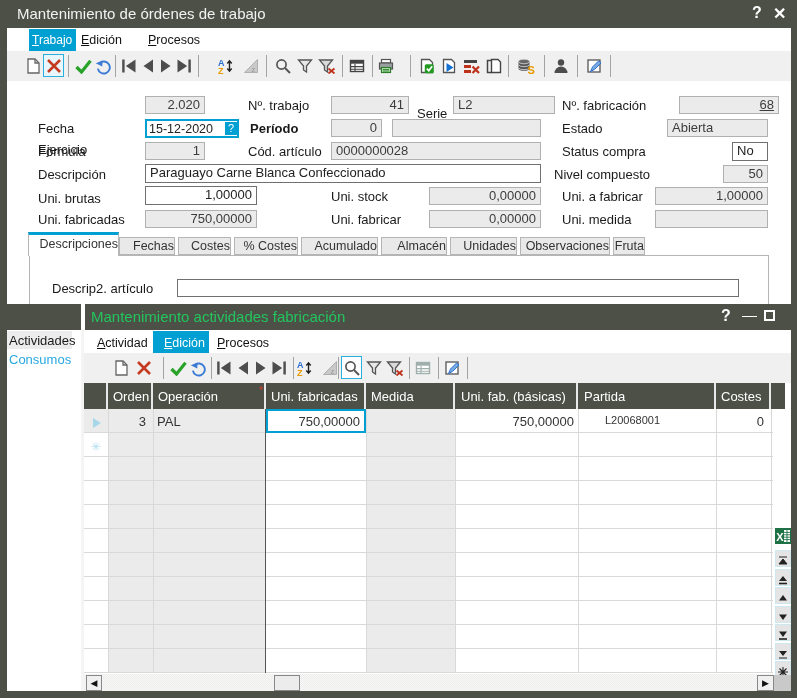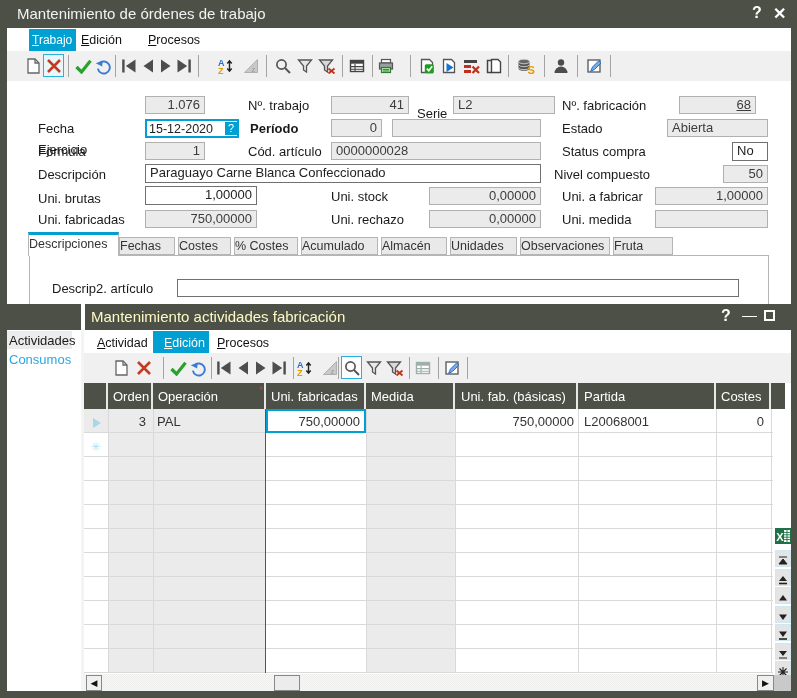--- a/index.html
+++ b/index.html
@@ -7,21 +7,21 @@
        background:#4d5047;font-family:"Liberation Sans",sans-serif;
        -webkit-font-smoothing:antialiased;}
   .abs{position:absolute;}
   .lbl{position:absolute;font-size:13px;color:#1a1a1a;white-space:nowrap;}
   .fld{position:absolute;font-size:13px;box-sizing:border-box;
        background:#ebebeb;border:1px solid #b0b0b0;color:#3c3c3c;
        line-height:16px;padding:0 4px;white-space:nowrap;overflow:hidden;}
   .fld.white{background:#fff;border:1px solid #707070;color:#222;}
   .ra{text-align:right;}
   .tab{position:absolute;font-size:12.5px;color:#333;background:#e9e9e9;
-       border:1px solid #b5b5b5;box-sizing:border-box;text-align:left;
+       border:1px solid #b5b5b5;box-sizing:border-box;text-align:right;
        line-height:16px;height:18px;}
   .hdrtxt{position:absolute;font-size:13px;color:#fff;white-space:nowrap;}
 </style>
 </head>
 <body>
 
 <div class="abs" style="left:0;top:0;width:797px;height:28px;background:#4d5047;"></div>
 <div class="abs" style="left:17px;top:5px;font-size:15px;color:#f2f2f2;">Mantenimiento de órdenes de trabajo</div>
 <div class="abs" style="left:752px;top:4px;font-size:16px;color:#fff;font-weight:bold;">?</div>
 <div class="abs" style="left:773px;top:4px;font-size:16px;color:#fff;font-weight:bold;">✕</div>
@@ -151,27 +151,27 @@
 <div class="lbl" style="left:562px;top:121px;">Estado</div>
 <div class="lbl" style="left:38px;top:144px;">Fórmula</div>
 <div class="lbl" style="left:248px;top:144px;">Cód. artículo</div>
 <div class="lbl" style="left:562px;top:144px;">Status compra</div>
 <div class="lbl" style="left:38px;top:167px;">Descripción</div>
 <div class="lbl" style="left:554px;top:167px;">Nivel compuesto</div>
 <div class="lbl" style="left:38px;top:191px;">Uni. brutas</div>
 <div class="lbl" style="left:331px;top:189px;">Uni. stock</div>
 <div class="lbl" style="left:562px;top:189px;">Uni. a fabricar</div>
 <div class="lbl" style="left:38px;top:212px;">Uni. fabricadas</div>
-<div class="lbl" style="left:331px;top:212px;">Uni. rechazo</div>
+<div class="lbl" style="left:331px;top:212px;">Uni. fabricar</div>
 <div class="lbl" style="left:562px;top:212px;">Uni. medida</div>
 
-<div class="fld ra" style="left:145px;top:96px;width:60px;height:18px;">1.076</div>
+<div class="fld ra" style="left:145px;top:96px;width:60px;height:18px;">2.020</div>
 <div class="fld ra" style="left:331px;top:96px;width:78px;height:18px;">41</div>
 <div class="fld" style="left:453px;top:96px;width:102px;height:18px;">L2</div>
-<div class="fld ra" style="left:679px;top:96px;width:77px;height:18px;text-decoration:underline;">68</div>
+<div class="fld ra" style="left:679px;top:96px;width:100px;height:18px;text-decoration:underline;">68</div>
 
 <div class="abs" style="left:145px;top:119px;width:94px;height:19px;background:#fff;border:2px solid #01a0d2;box-sizing:border-box;"></div>
 <div class="abs ra" style="left:147px;top:122px;width:66px;font-size:12.5px;color:#222;text-align:right;white-space:nowrap;">15-12-2020</div>
 <div class="abs" style="left:225px;top:122px;width:12px;height:13px;background:#01a0d2;color:#fff;font-size:11px;text-align:center;line-height:13px;">?</div>
 <div class="fld ra" style="left:331px;top:119px;width:51px;height:18px;">0</div>
 <div class="fld" style="left:392px;top:119px;width:149px;height:18px;"></div>
 <div class="fld" style="left:667px;top:119px;width:101px;height:18px;">Abierta</div>
 
 <div class="fld ra" style="left:145px;top:142px;width:60px;height:18px;">1</div>
 <div class="fld" style="left:331px;top:142px;width:210px;height:18px;">0000000028</div>
@@ -190,30 +190,30 @@
 
 <div class="abs" style="left:29px;top:255px;width:740px;height:60px;border:1px solid #b5b5b5;border-bottom:none;box-sizing:border-box;background:#fff;"></div>
 
 <div class="tab" style="left:119px;top:237px;width:56px;">Fechas</div>
 <div class="tab" style="left:178px;top:237px;width:53px;">Costes</div>
 <div class="tab" style="left:234px;top:237px;width:64px;">% Costes</div>
 <div class="tab" style="left:301px;top:237px;width:77px;">Acumulado</div>
 <div class="tab" style="left:381px;top:237px;width:66px;">Almacén</div>
 <div class="tab" style="left:450px;top:237px;width:67px;">Unidades</div>
 <div class="tab" style="left:520px;top:237px;width:90px;">Observaciones</div>
-<div class="tab" style="left:613px;top:237px;width:60px;">Fruta</div>
+<div class="tab" style="left:613px;top:237px;width:32px;">Fruta</div>
 <div class="tab" style="left:28px;top:232px;width:91px;height:24px;background:#fff;border-top:3px solid #01a0d2;border-bottom:none;z-index:2;line-height:19px;">Descripciones</div>
 
 <div class="lbl" style="left:52px;top:281px;">Descrip2. artículo</div>
 <div class="abs" style="left:177px;top:279px;width:562px;height:18px;background:#fff;border:1px solid #707070;box-sizing:border-box;"></div>
 
 <div class="abs" style="left:0;top:304px;width:797px;height:26px;background:#4d5047;"></div>
 
 <div class="abs" style="left:81px;top:304px;width:4px;height:26px;background:#fff;"></div>
-<div class="abs" style="left:91px;top:308px;font-size:15px;color:#fef9c3;">Mantenimiento actividades fabricación</div>
+<div class="abs" style="left:91px;top:308px;font-size:15px;color:#22c55e;">Mantenimiento actividades fabricación</div>
 <div class="abs" style="left:721px;top:307px;font-size:16px;color:#fff;font-weight:bold;">?</div>
 <div class="abs" style="left:742px;top:306px;font-size:15px;color:#fff;">—</div>
 <div class="abs" style="left:764px;top:310px;width:11px;height:11px;border:2px solid #fff;box-sizing:border-box;"></div>
 <div class="abs" style="left:791px;top:304px;width:3px;height:26px;background:#fff;"></div>
 
 <div class="abs" style="left:7px;top:330px;width:77px;height:361px;background:#fff;"></div>
 <div class="abs" style="left:81px;top:330px;width:4px;height:361px;background:#f4f4f4;"></div>
 <div class="abs" style="left:7px;top:331px;width:65px;height:18px;background:#ececec;"></div>
 <div class="abs" style="left:9px;top:333px;font-size:13px;color:#1a1a1a;">Actividades</div>
 <div class="abs" style="left:9px;top:352px;font-size:13px;color:#29a8e0;">Consumos</div>
@@ -334,21 +334,21 @@
     <div style="position: absolute; left: 69px; top: 0px; width: 1px; height: 264px; background: rgb(217, 217, 217);"></div>
     <div style="position: absolute; left: 282px; top: 0px; width: 1px; height: 264px; background: rgb(217, 217, 217);"></div>
     <div style="position: absolute; left: 371px; top: 0px; width: 1px; height: 264px; background: rgb(217, 217, 217);"></div>
     <div style="position: absolute; left: 494px; top: 0px; width: 1px; height: 264px; background: rgb(217, 217, 217);"></div>
     <div style="position: absolute; left: 632px; top: 0px; width: 1px; height: 264px; background: rgb(217, 217, 217);"></div>
     <div style="position: absolute; left: 687px; top: 0px; width: 1px; height: 264px; background: rgb(217, 217, 217);"></div>
     <div style="position: absolute; left: 181px; top: 0px; width: 1px; height: 264px; background: rgb(85, 85, 85);"></div>
     <div style="position: absolute; left: 28px; top: 5px; width: 34px; font-size: 13px; color: rgb(51, 51, 51); text-align: right; white-space: nowrap;">3</div>
     <div style="position: absolute; left: 73px; top: 5px; width: 100px; font-size: 13px; color: rgb(51, 51, 51); text-align: left; white-space: nowrap;">PAL</div>
     <div style="position: absolute; left: 375px; top: 5px; width: 115px; font-size: 13px; color: rgb(51, 51, 51); text-align: right; white-space: nowrap;">750,00000</div>
-    <div style="position: absolute; left: 500px; top: 5px; width: 76px; font-size: 13px; color: rgb(51, 51, 51); text-align: left; white-space: nowrap;">L20068001</div>
+    <div style="position: absolute; left: 500px; top: 5px; width: 76px; font-size: 11px; color: rgb(51, 51, 51); text-align: right; white-space: nowrap;">L20068001</div>
     <div style="position: absolute; left: 636px; top: 5px; width: 44px; font-size: 13px; color: rgb(51, 51, 51); text-align: right; white-space: nowrap;">0</div>
     <div style="position: absolute; left: 182px; top: 0px; width: 100px; height: 24px; background: rgb(255, 255, 255); border: 2px solid rgb(1, 160, 210); box-sizing: border-box;"></div>
     <div style="position: absolute; left: 182px; top: 5px; width: 94px; font-size: 13px; color: rgb(51, 51, 51); text-align: right;">750,00000</div>
     <div style="position: absolute; left: 8px; top: 6px;"><svg width="10" height="12" viewBox="0 0 10 12">
         <path d="M1 1 L9 6 L1 11 z" fill="#a9d7ea"></path>
       </svg></div>
     <div style="position: absolute; left: 7px; top: 31px; font-size: 12px; color: rgb(181, 224, 240);">✳</div>
   </div>
 
 <div class="abs" style="left:773px;top:409px;width:18px;height:282px;background:#fff;"></div>

